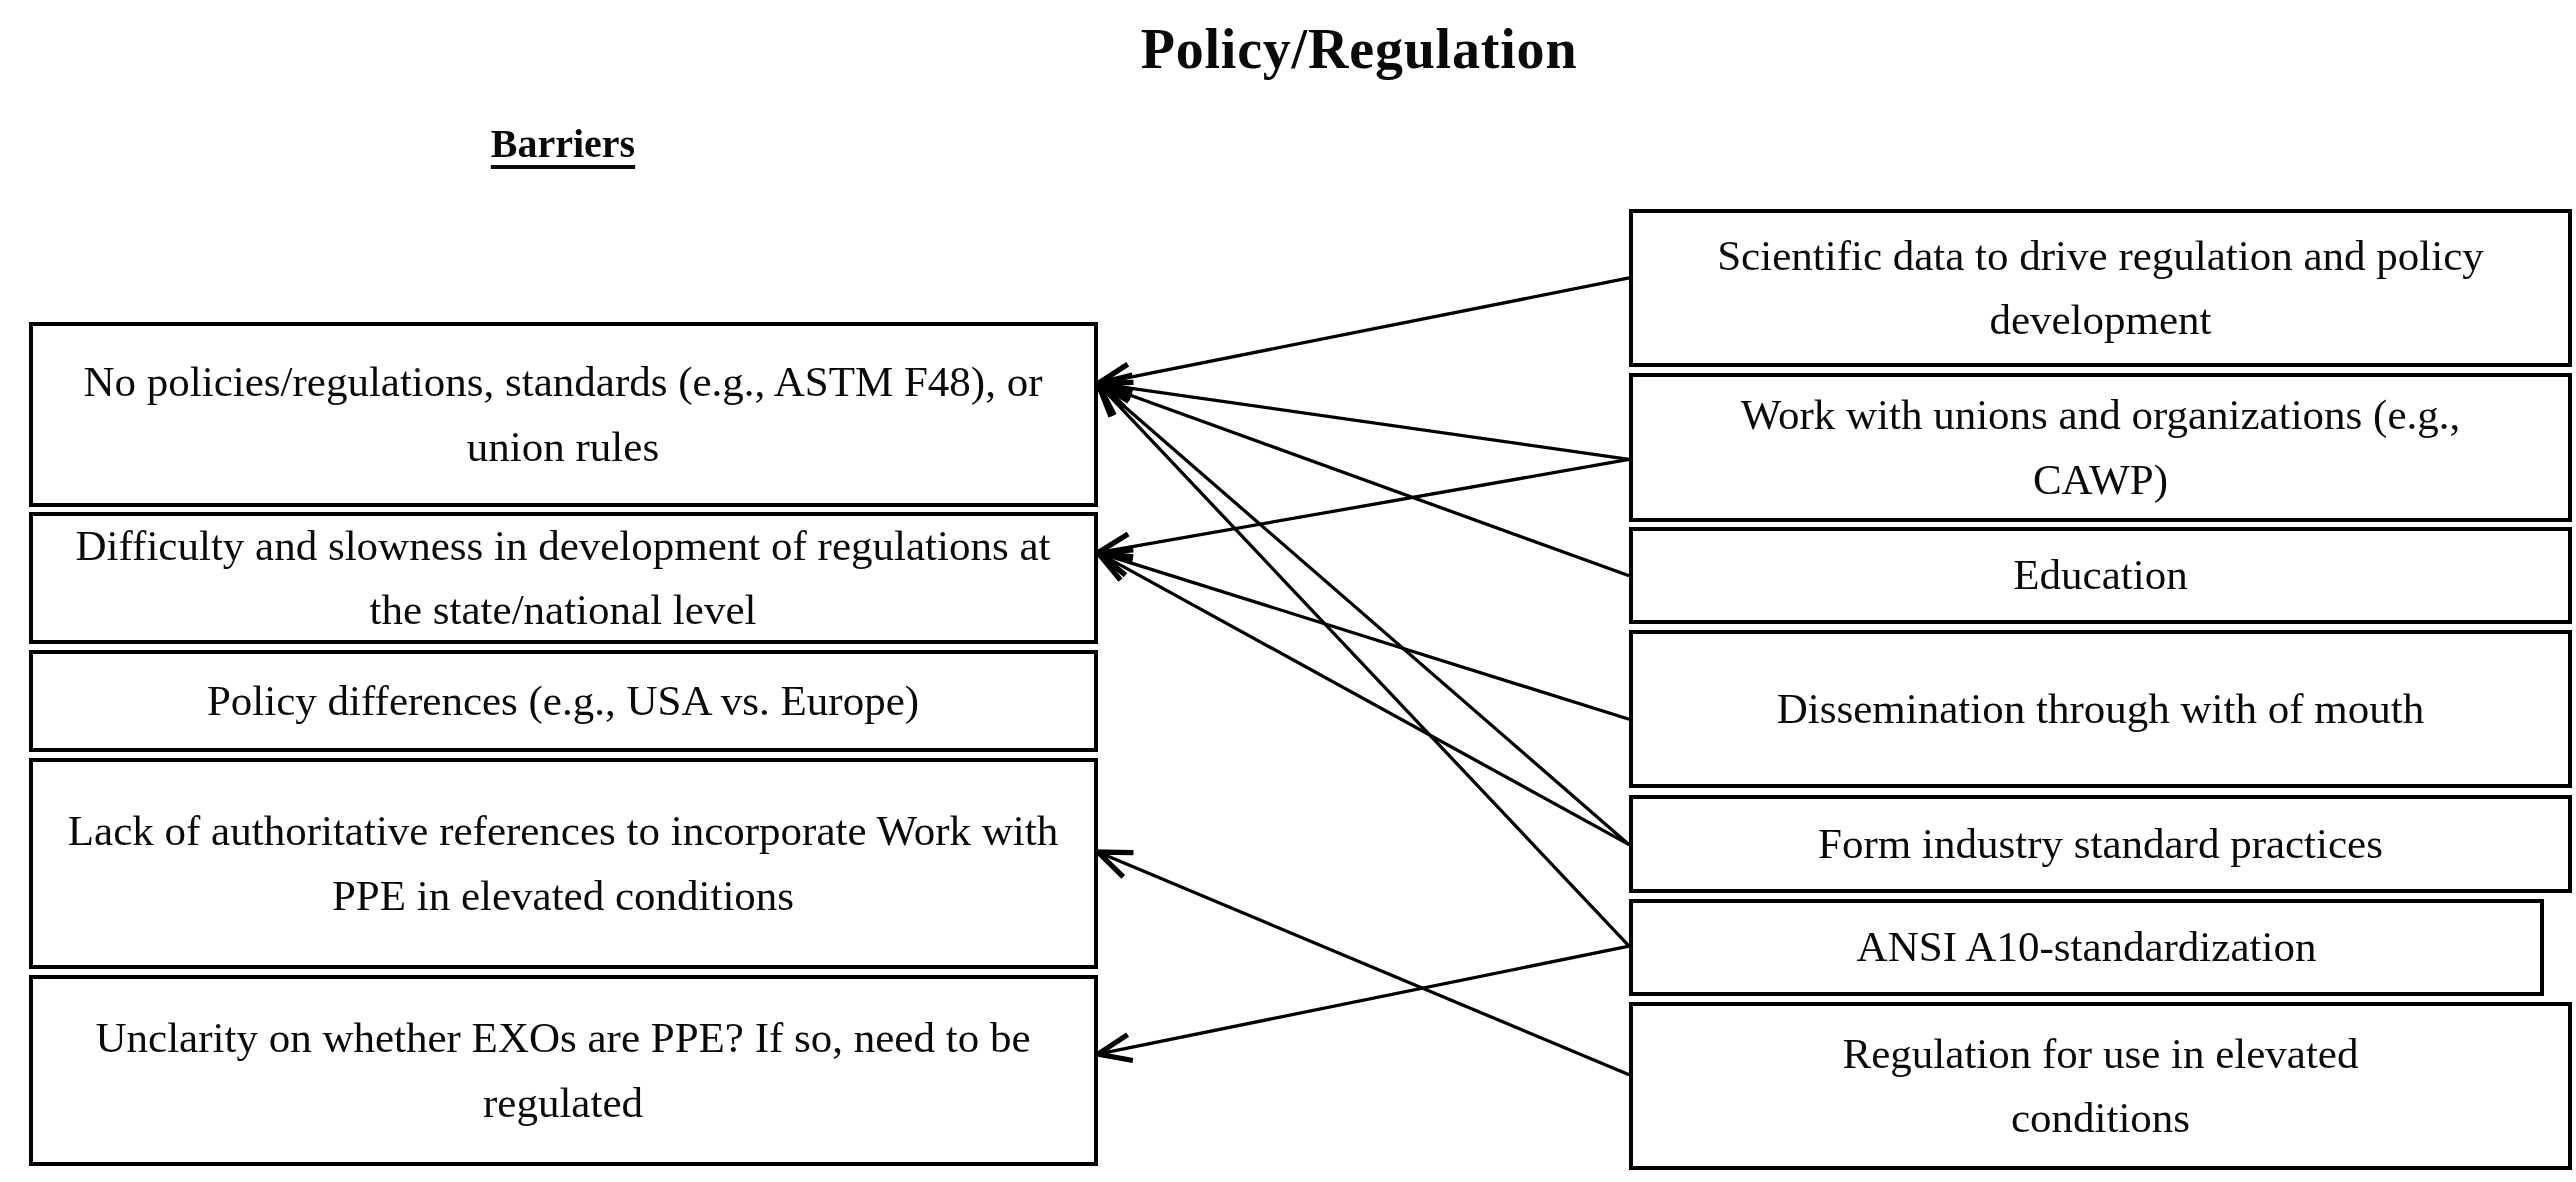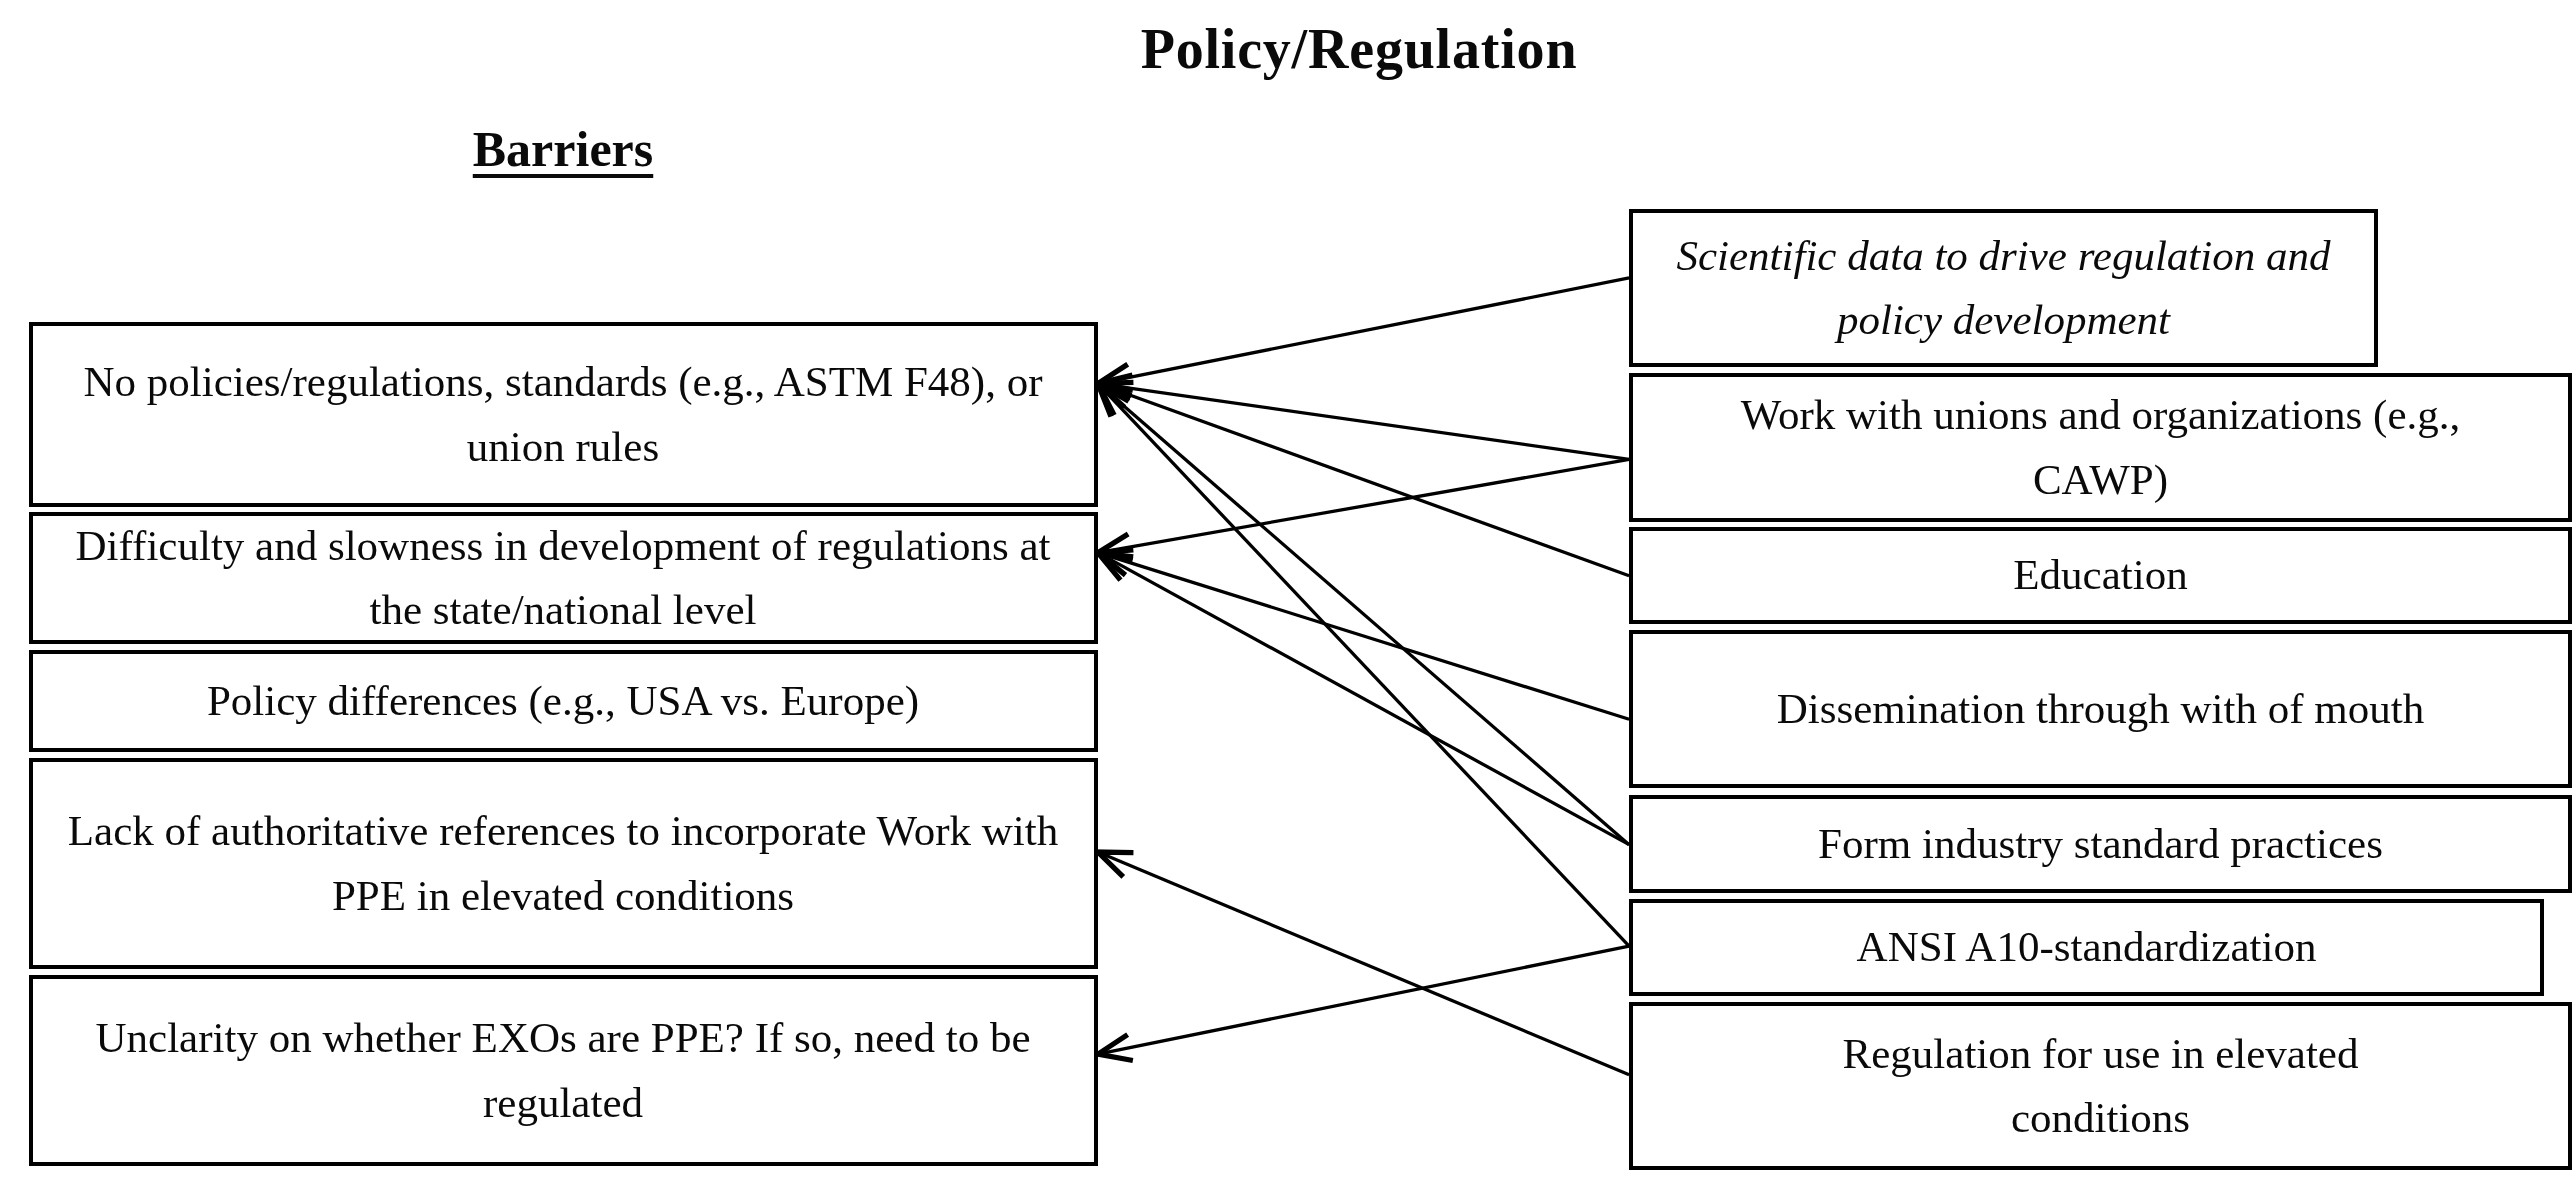--- a/index.html
+++ b/index.html
@@ -15,21 +15,21 @@
   .fig-title{
     position:absolute;left:0;top:16.5px;width:100%;
     text-align:center;
     transform:translateX(59px);
     font-size:56px;font-weight:bold;
     letter-spacing:0.8px;
   }
   .col-header{
     position:absolute;top:120px;
     text-align:center;
-    font-size:50px;font-weight:bold;
+    font-size:40px;font-weight:bold;
     text-decoration:underline;
     text-decoration-thickness:4.1px;
     text-underline-offset:8.3px;
   }
   .col-header.left{left:16.5px;width:1069px;}
   .col-header.right{left:1617px;width:943px;}
   .box{
     position:absolute;
     box-sizing:border-box;
     border:4.1px solid #000;
@@ -40,21 +40,21 @@
     padding:3.3px 13.2px;
     z-index:2;
   }
   
   .b1{left:16.5px;top:322px;width:1069px;height:185px;}
   .b2{left:16.5px;top:512px;width:1069px;height:132px;}
   .b3{left:16.5px;top:650px;width:1069px;height:102px;}
   .b4{left:16.5px;top:758px;width:1069px;height:211px;}
   .b5{left:16.5px;top:975px;width:1069px;height:191px;}
   
-  .s1{left:1617px;top:209px;width:749px;height:158px;font-style:italic;}
+  .s1{left:1617px;top:209px;width:943px;height:158px;}
   .s2{left:1617px;top:373px;width:943px;height:149px;padding:3.3px 99px;}
   .s3{left:1617px;top:527px;width:943px;height:97px;}
   .s4{left:1617px;top:630px;width:943px;height:158px;padding:3.3px 124px;}
   .s5{left:1617px;top:795px;width:943px;height:98px;}
   .s6{left:1617px;top:899px;width:915px;height:97px;}
   .s7{left:1617px;top:1002px;width:943px;height:168px;padding:3.3px 149px;text-align:center;}
   #arrows{
     position:absolute;left:0;top:0;width:2576px;height:1182px;
     z-index:5;pointer-events:none;
   }

